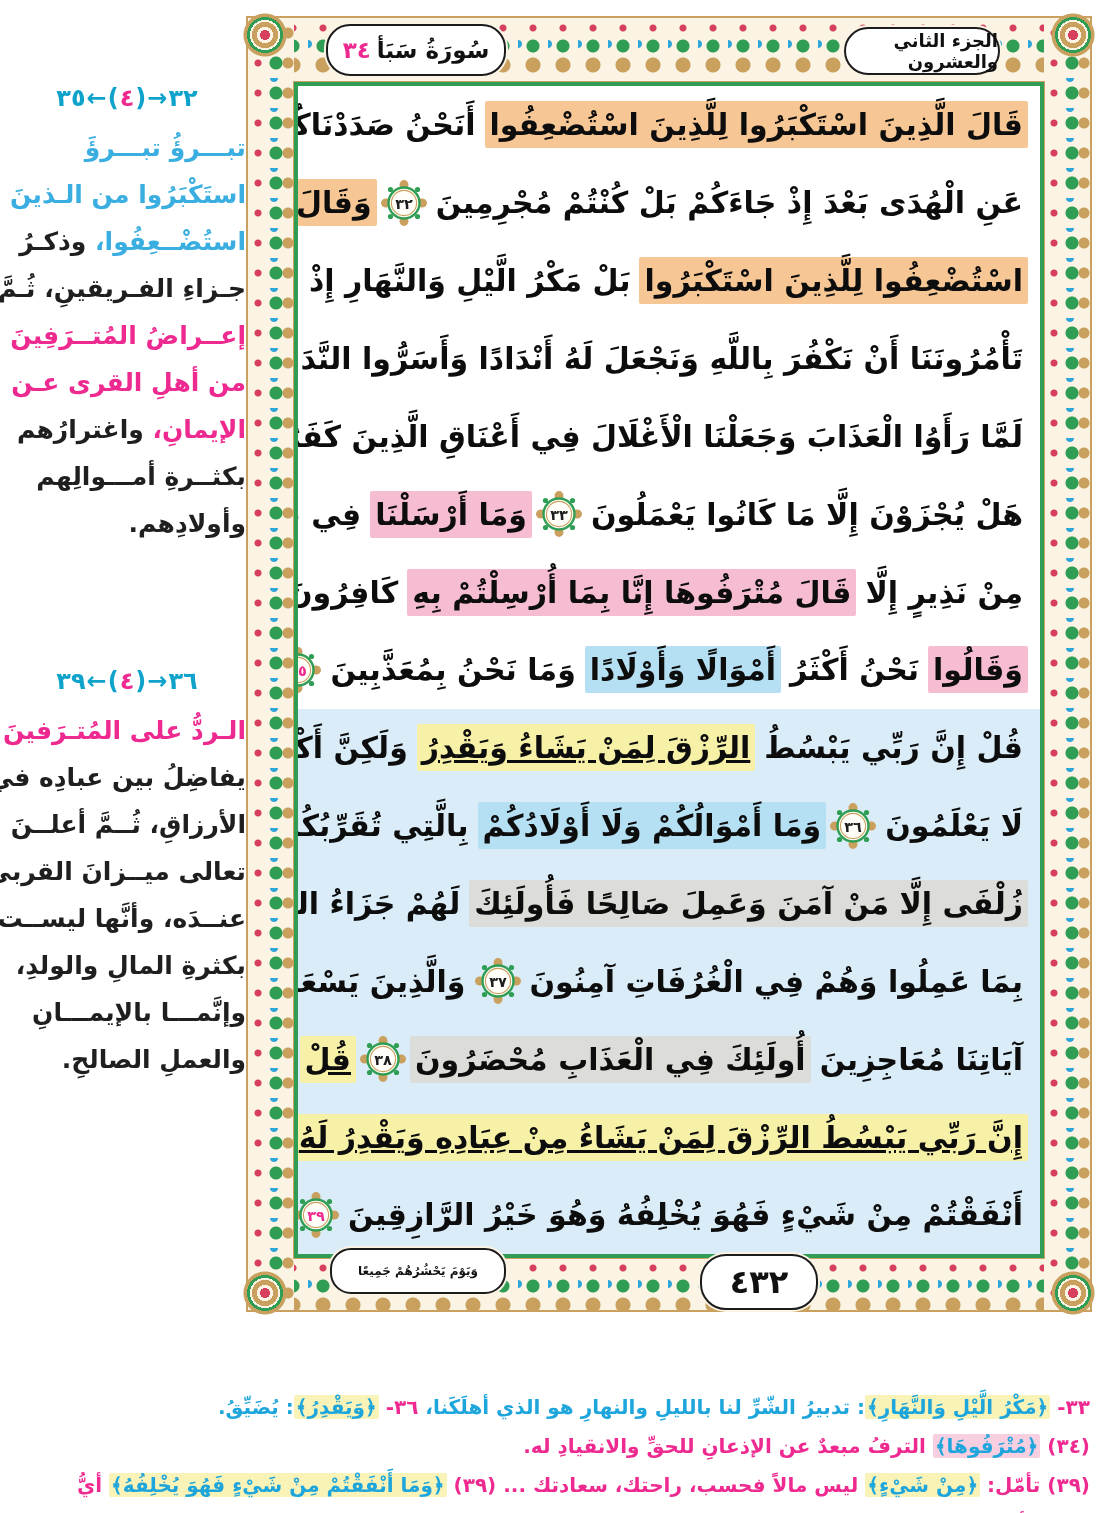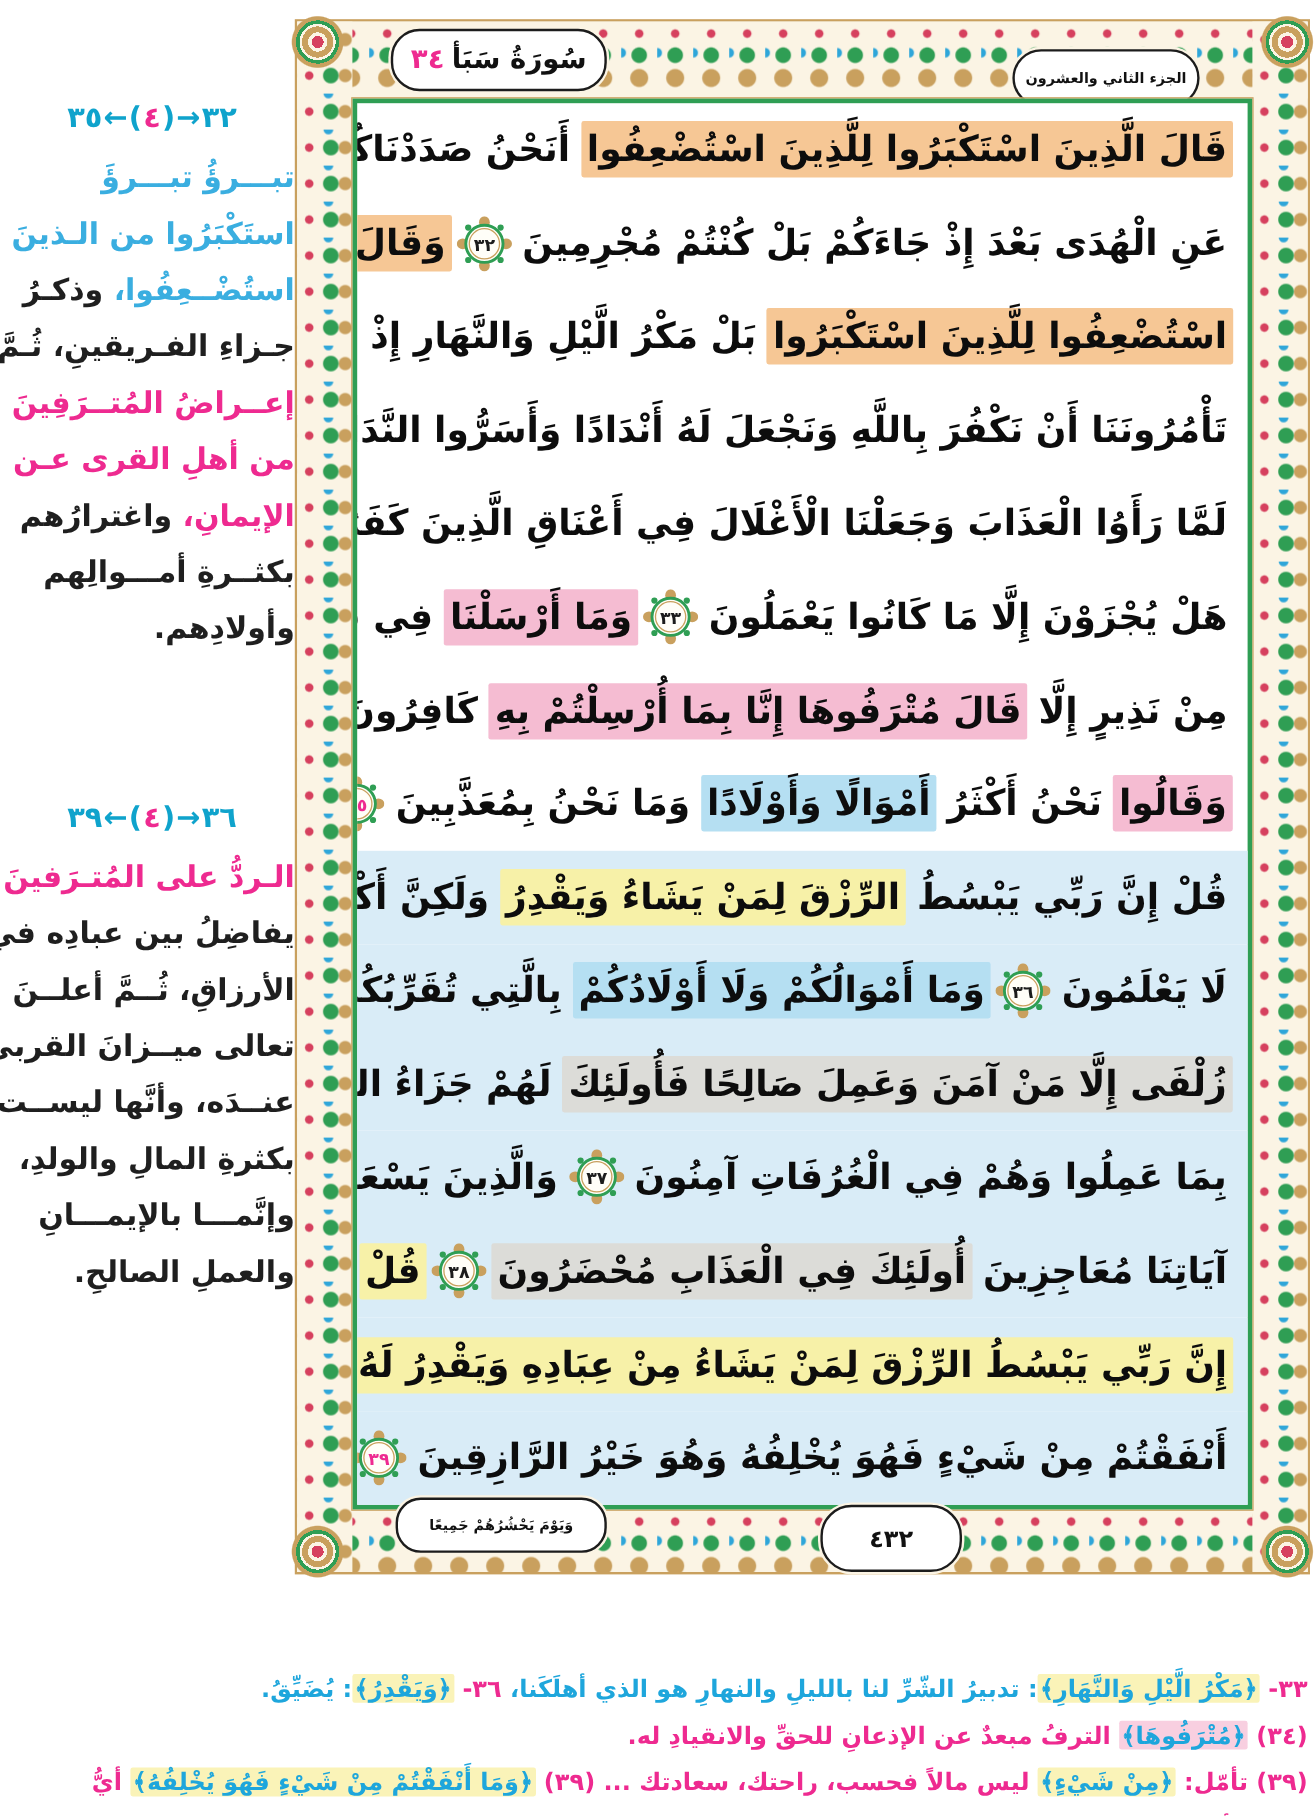--- a/index.html
+++ b/index.html
@@ -39,34 +39,34 @@
   .band-right{right:0;top:0;bottom:0;width:46px;}
   .ros{position:absolute;width:50px;height:50px;border-radius:50%;
        background:radial-gradient(circle,#d6405e 0 5px,#fbf4e4 5px 8px,#c9a05e 8px 13px,
                   #fbf4e4 13px 15px,#2f9e54 15px 18px,#c9a05e 18px 21px,rgba(0,0,0,0) 22px);}
   .ros.tl{left:-8px;top:-8px;} .ros.tr{right:-8px;top:-8px;}
   .ros.bl{left:-8px;bottom:-8px;} .ros.br{right:-8px;bottom:-8px;}
   .cart{position:absolute;background:#fff;border:2px solid #1c1c1c;border-radius:24px;
         display:flex;align-items:center;justify-content:center;gap:6px;font-weight:bold;color:#111;
         box-shadow:0 0 0 2px #fbf4e4;}
   .cart-surah{left:78px;top:6px;width:176px;height:48px;font-size:23px;}
-  .cart-juz{left:596px;top:23px;width:152px;height:44px;font-size:12px;}
+  .cart-juz{left:596px;top:9px;width:152px;height:44px;font-size:18px;}
   .cart-catch{left:82px;bottom:16px;width:172px;height:42px;font-size:12px;border-radius:21px;}
-  .cart-page{left:436px;bottom:0px;width:114px;height:52px;font-size:20px;border-radius:26px;}
+  .cart-page{left:452px;bottom:0px;width:114px;height:52px;font-size:32px;border-radius:26px;}
   .num-magenta{color:#ee2a90;}
   
   .textbox{position:absolute;left:46px;top:64px;right:46px;bottom:52px;background:#fff;
            border:4px solid #2f9e54;outline:1px solid #c9a05e;display:flex;flex-direction:column;
            direction:rtl;}
   .qline{flex:1;display:flex;justify-content:space-between;align-items:center;gap:4px;
          padding:0 12px;font-size:30px;font-weight:bold;color:#0d0d0d;overflow:hidden;}
   .qline.zblue{background:#d9ecf7;}
   .qseg{white-space:nowrap;padding:6px 5px;border-radius:2px;}
   .hl-orange{background:#f6c795;} .hl-pink{background:#f5bcd2;} .hl-blue{background:#b5dff2;}
-  .hl-yellow{background:#f7f1a8;} .hl-gray{background:#dcdcd8;}
+  .hl-yellow{background:#f7f1a8;text-decoration:underline;} .hl-gray{background:#dcdcd8;}
   .ayah{display:inline-flex;align-items:center;flex:0 0 auto;}
   
   .footnotes{position:absolute;left:48px;top:1388px;width:1042px;direction:rtl;text-align:right;
              font-weight:bold;}
   .fn-line{font-size:20px;line-height:39px;}
   .fn-pink{color:#ee2a90;} .fn-cyan{color:#1ea6dc;}
   .fn-q{padding:0 2px;border-radius:2px;}
   .qbg-yellow{background:#faf3b8;} .qbg-pink{background:#f8cfe0;}
 </style>
 </head>

